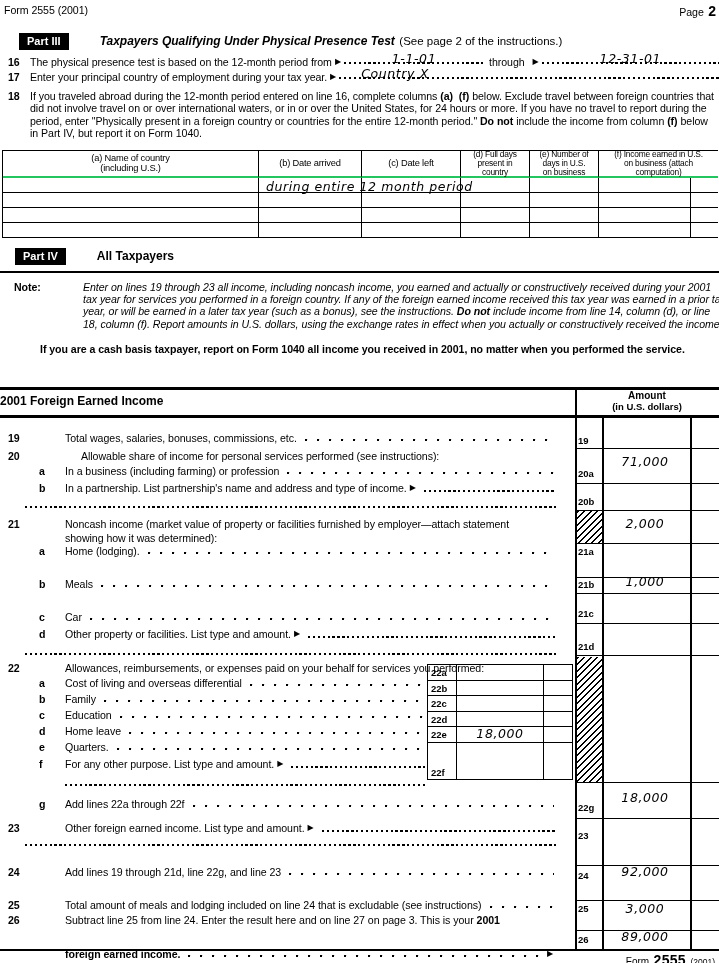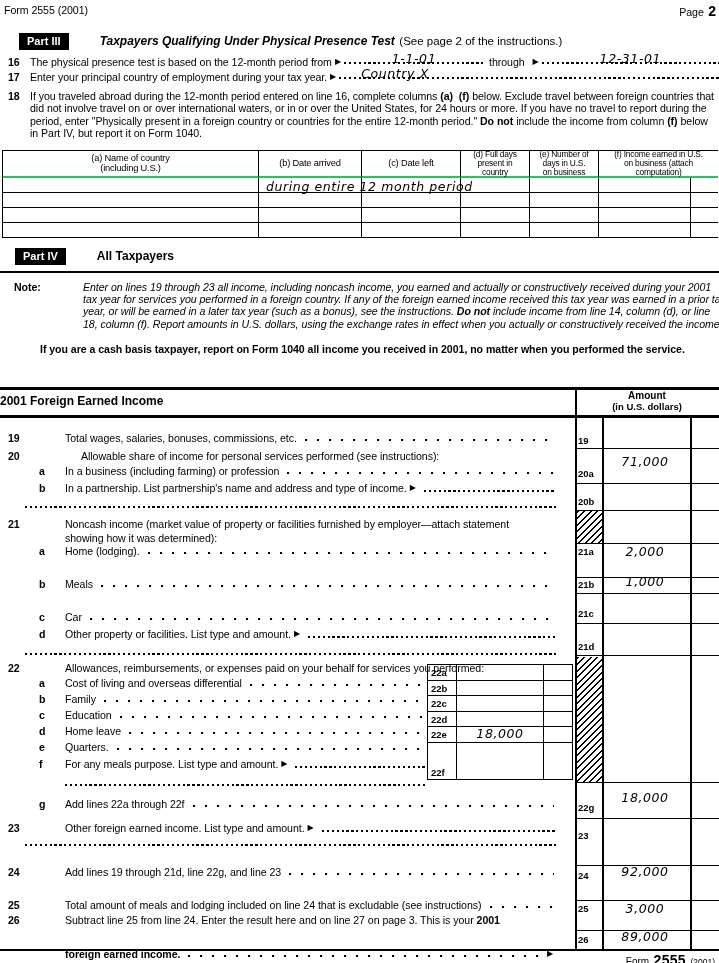--- a/index.html
+++ b/index.html
@@ -194,21 +194,21 @@
   <div class="boxlbl" style="left:578px;top:579px;">21b</div>
   <div class="boxlbl" style="left:578px;top:608px;">21c</div>
   <div class="boxlbl" style="left:578px;top:641px;">21d</div>
   <div class="boxlbl" style="left:578px;top:802px;">22g</div>
   <div class="boxlbl" style="left:578px;top:830px;">23</div>
   <div class="boxlbl" style="left:578px;top:870px;">24</div>
   <div class="boxlbl" style="left:578px;top:903px;">25</div>
   <div class="boxlbl" style="left:578px;top:934px;">26</div>
 
   <div class="amt hw" style="top:426px;margin-top:28px;">71,000</div>
-  <div class="amt hw" style="top:544px;">2,000</div>
+  <div class="amt hw" style="top:516px;">2,000</div>
   <div class="amt hw" style="top:574px;">1,000</div>
   <div class="amt hw" style="top:790px;">18,000</div>
   <div class="amt hw" style="top:864px;">92,000</div>
   <div class="amt hw" style="top:901px;">3,000</div>
   <div class="amt hw" style="top:929px;">89,000</div>
 
   <div class="row t" style="left:8px;top:432px;width:548px;">
     <span class="num4">19</span>
     <span class="nowrap">Total wages, salaries, bonuses, commissions, etc.</span><span class="ld"></span>
   </div>
@@ -270,21 +270,21 @@
   <div class="row t" style="left:39px;top:725px;width:386px;">
     <span class="let">d</span>
     <span class="nowrap">Home leave</span><span class="ld"></span>
   </div>
   <div class="row t" style="left:39px;top:741px;width:386px;">
     <span class="let">e</span>
     <span class="nowrap">Quarters.</span><span class="ld"></span>
   </div>
   <div class="row t" style="left:39px;top:758px;width:386px;">
     <span class="let">f</span>
-    <span class="nowrap">For any meals purpose. List type and amount.</span>
+    <span class="nowrap">For any other purpose. List type and amount.</span>
     <span class="ar">▶</span>
     <span class="df"></span>
   </div>
   <div class="dfa" style="left:65px;top:784px;width:360px;"></div>
   <div class="row t" style="left:39px;top:798px;width:517px;">
     <span class="let">g</span>
     <span class="nowrap">Add lines 22a through 22f</span><span class="ld"></span>
   </div>
   <div class="row t" style="left:8px;top:822px;width:548px;">
     <span class="num4">23</span>

